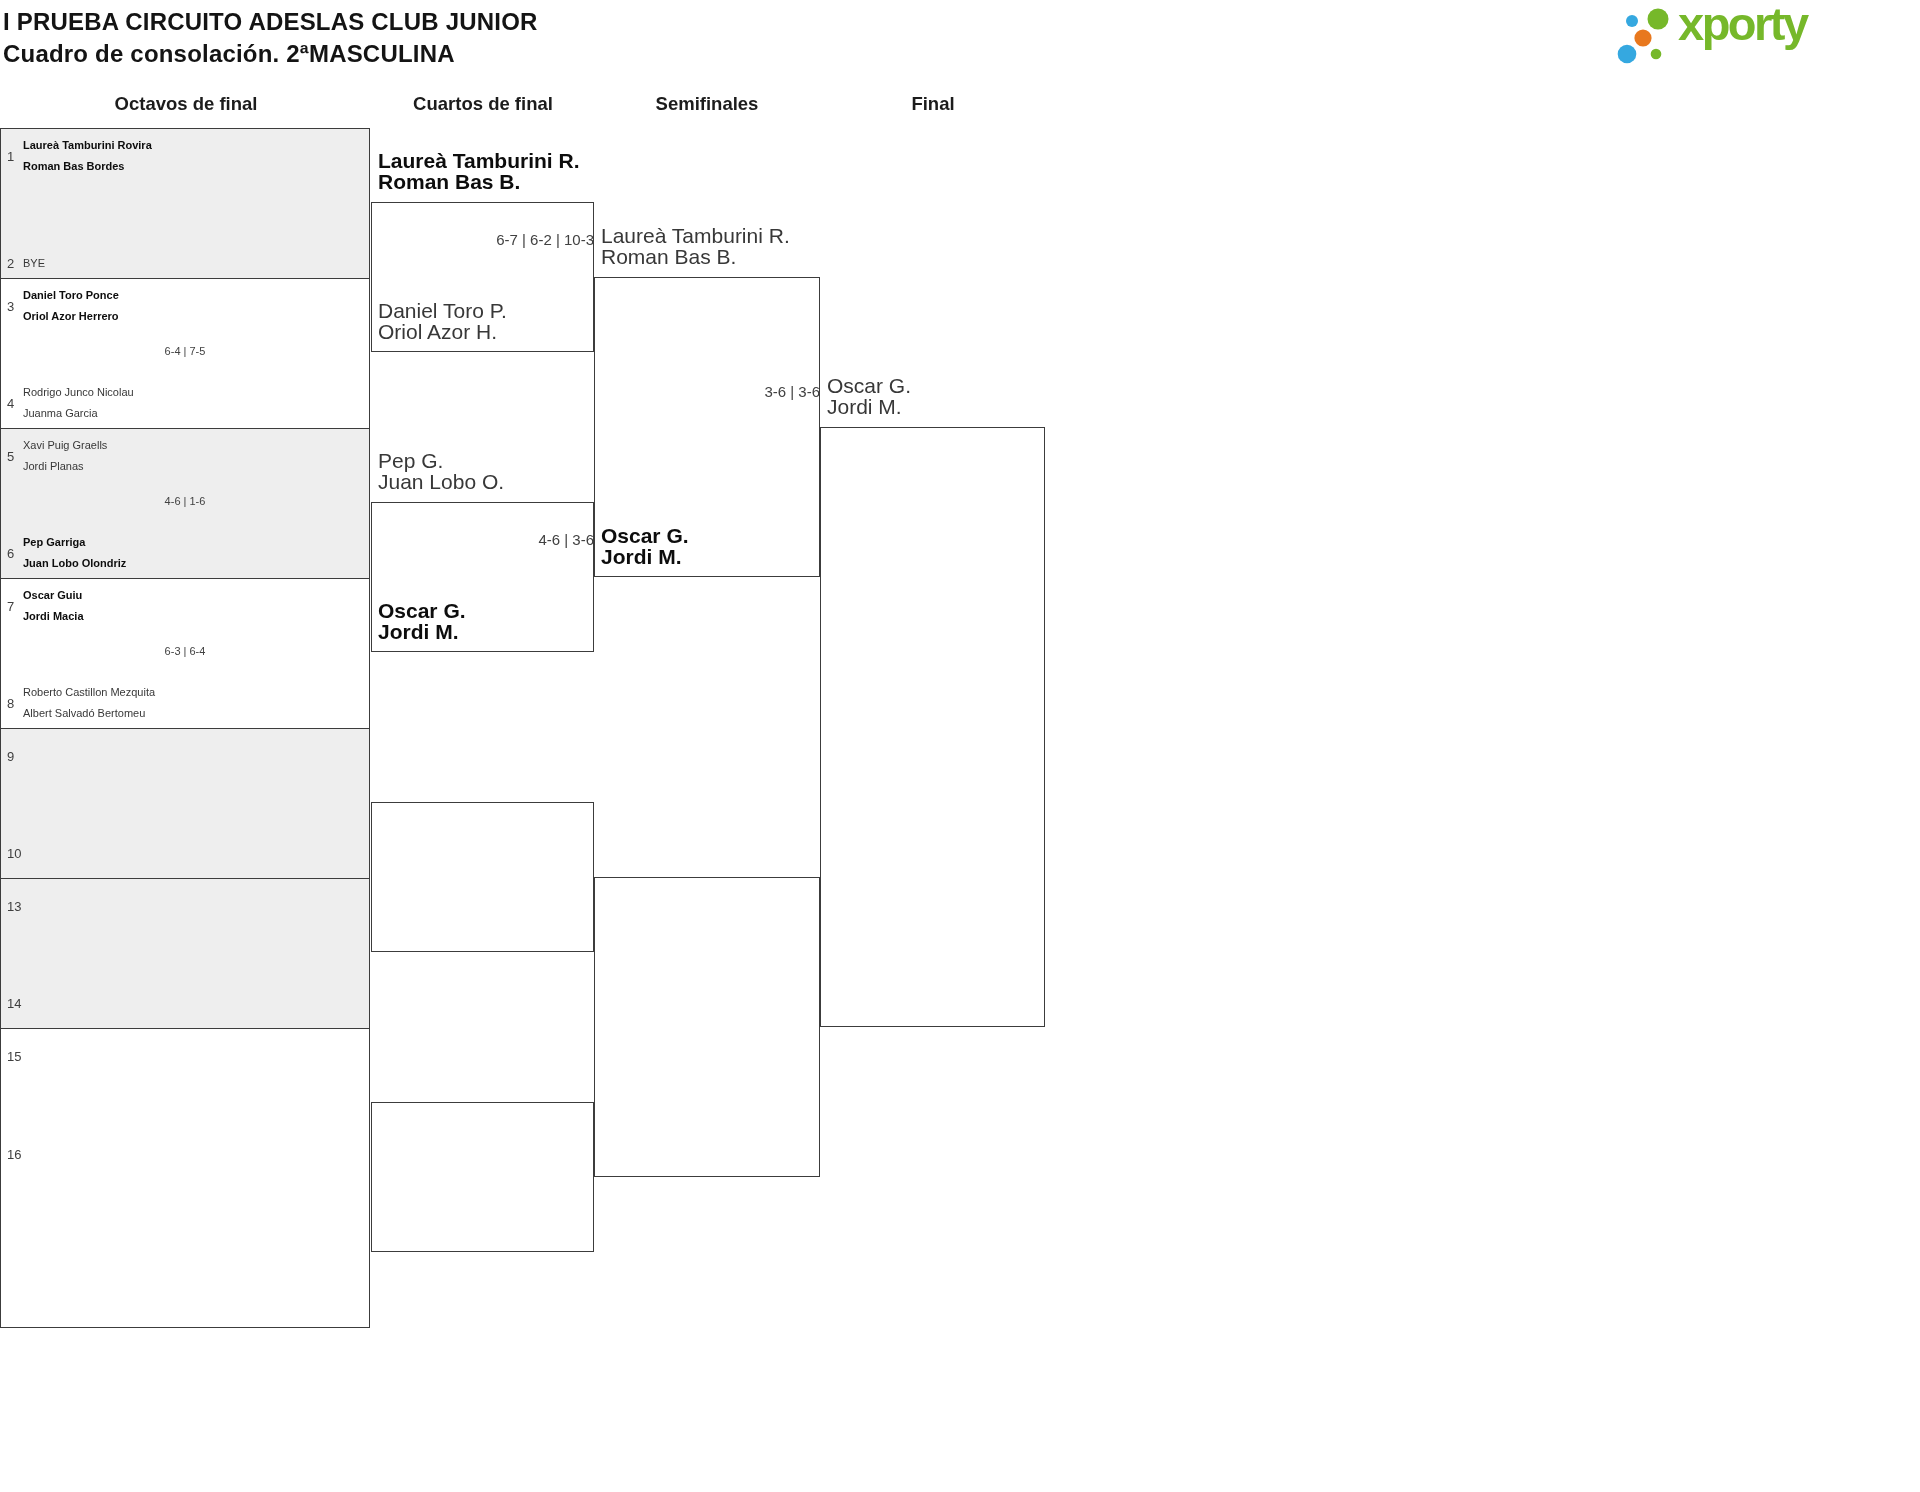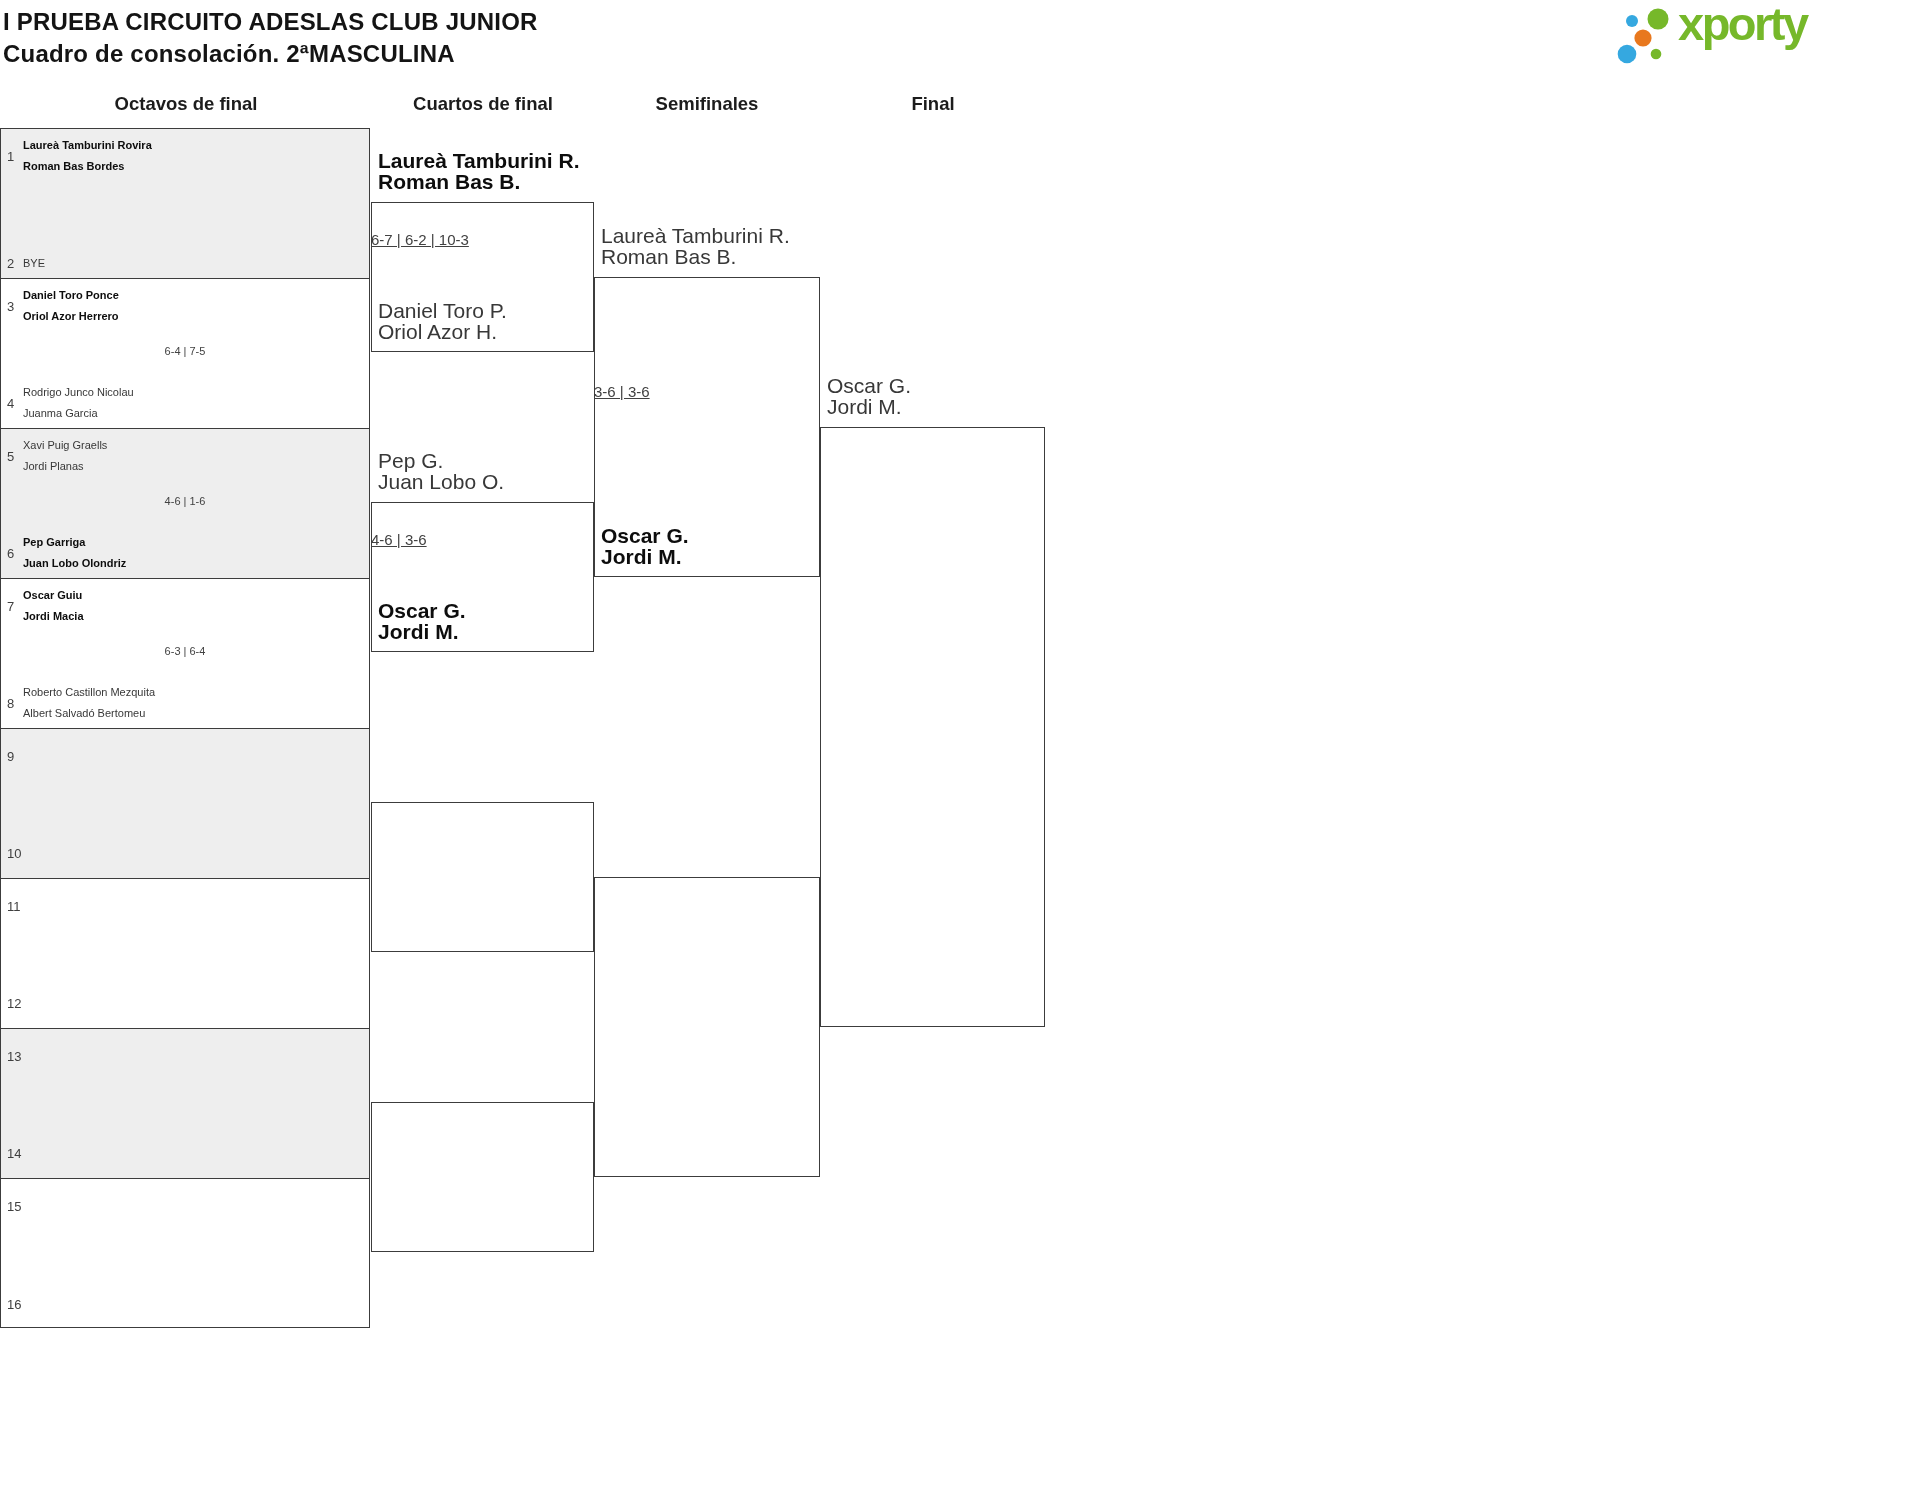--- a/index.html
+++ b/index.html
@@ -29,21 +29,21 @@
   .team.win{font-weight:700;color:#0d0d0d;}
   .mscore{position:absolute;top:66px;left:0;width:100%;text-align:center;font-size:11px;color:#414141;}
   
   .box{border:1px solid #3c3c3c;box-sizing:border-box;background:transparent;}
   .qf{left:371px;width:223px;height:150px;}
   .sf{left:594px;width:226px;height:300px;}
   .fin{left:820px;width:225px;height:600px;}
   
   .adv{width:214px;font-size:21px;line-height:21px;color:#383838;}
   .adv.win{font-weight:700;color:#0d0d0d;}
-  .cscore{text-align:left;font-size:15px;color:#414141;text-decoration:underline;}
+  .cscore{text-align:right;font-size:15px;color:#414141;}
 </style>
 </head>
 <body>
 
 <div class="abs title">
   <div>I PRUEBA CIRCUITO ADESLAS CLUB JUNIOR</div>
   <div>Cuadro de consolación. 2ªMASCULINA</div>
 </div>
 
 <div class="abs logo">
@@ -146,36 +146,20 @@
     </div>
     <div class="slotrow bot">
       <span class="seed">10</span>
       <div class="team">
           <div></div>
           <div></div>
         </div>
     </div>
   </div>
 
-  <div class="match">
-    <div class="slotrow top">
-      <span class="seed">11</span>
-      <div class="team">
-          <div></div>
-          <div></div>
-        </div>
-    </div>
-    <div class="slotrow bot">
-      <span class="seed">12</span>
-      <div class="team">
-          <div></div>
-          <div></div>
-        </div>
-    </div>
-  </div>
 
   <div class="match shade">
     <div class="slotrow top">
       <span class="seed">13</span>
       <div class="team">
           <div></div>
           <div></div>
         </div>
     </div>
     <div class="slotrow bot">

